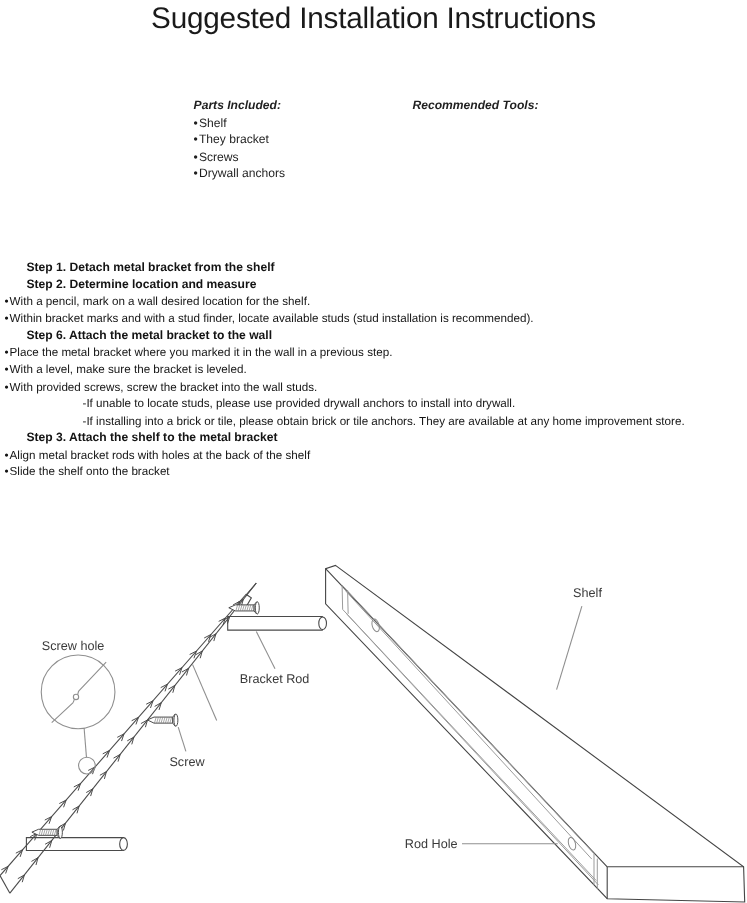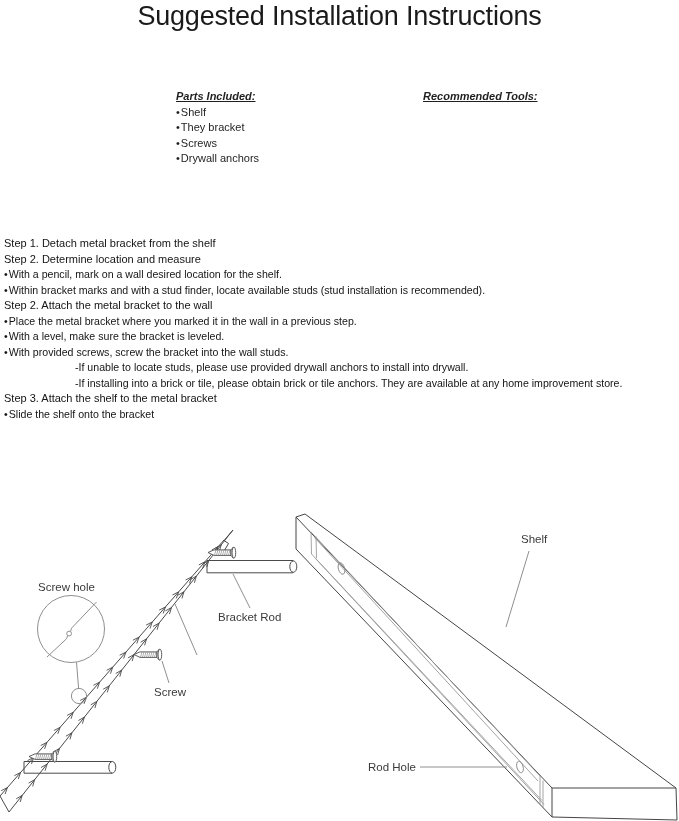--- a/index.html
+++ b/index.html
@@ -2,27 +2,27 @@
 <html><head>
 <meta charset="utf-8">
 <style>
   html,body{margin:0;padding:0;background:#fff;}
   .page{position:relative;width:679px;height:821px;background:#ffffff;overflow:hidden;
         font-family:"Liberation Sans",sans-serif;}
   .title{position:absolute;top:0;left:0;width:100%;text-align:center;
          font-size:27px;line-height:32px;font-weight:400;color:#1a1a1a;letter-spacing:-0.2px;}
   .col{position:absolute;font-size:11px;line-height:15.6px;color:#1f1f1f;}
   .col-parts{left:176px;top:89px;}
-  .col-tools{left:375px;top:89px;margin-left:48px;}
-  .col-head{font-weight:bold;font-style:italic;font-size:11px;text-decoration:underline;}
+  .col-tools{left:375px;top:89px;}
+  .col-head{font-weight:bold;font-style:italic;font-size:11px;}
   ul.col-list{margin:0;padding:0;list-style:none;}
   .col-list li::before{content:"\2022";margin-right:1px;}
   .steps{position:absolute;left:4px;top:236px;width:675px;font-size:10.6px;
          line-height:15.5px;color:#141414;white-space:nowrap;}
-  .step-header{font-weight:400;font-size:11px;}
+  .step-header{font-weight:700;font-size:11px;margin-left:20px;}
   .step-bullet::before{content:"\2022";margin-right:1px;}
   .step-sub{padding-left:71px;}
   svg.diagram{position:absolute;left:0;top:0;width:679px;height:821px;}
   svg text{font-family:"Liberation Sans",sans-serif;}
 </style>
 </head>
 <body>
 
 <div class="page">
 
@@ -40,27 +40,28 @@
 
   <div class="col col-tools">
     <div class="col-head">Recommended Tools:</div>
   </div>
 
   <div class="steps" id="steps-block">
       <div class="step-line step-header">Step 1. Detach metal bracket from the shelf</div>
       <div class="step-line step-header">Step 2. Determine location and measure</div>
       <div class="step-line step-bullet">With a pencil, mark on a wall desired location for the shelf.</div>
       <div class="step-line step-bullet">Within bracket marks and with a stud finder, locate available studs (stud installation is recommended).</div>
-      <div class="step-line step-header">Step 2. Attach the metal bracket to the wall</div>
+      <div class="step-line step-header">Step 6. Attach the metal bracket to the wall</div>
       <div class="step-line step-bullet">Place the metal bracket where you marked it in the wall in a previous step.</div>
       <div class="step-line step-bullet">With a level, make sure the bracket is leveled.</div>
       <div class="step-line step-bullet">With provided screws, screw the bracket into the wall studs.</div>
       <div class="step-line step-sub">-If unable to locate studs, please use provided drywall anchors to install into drywall.</div>
       <div class="step-line step-sub">-If installing into a brick or tile, please obtain brick or tile anchors. They are available at any home improvement store.</div>
       <div class="step-line step-header">Step 3. Attach the shelf to the metal bracket</div>
+      <div class="step-line step-bullet">Align metal bracket rods with holes at the back of the shelf</div>
       <div class="step-line step-bullet">Slide the shelf onto the bracket</div>
     </div>
 
   <svg class="diagram" viewBox="0 0 679 821">
     <defs>
       <g id="screw-shape">
         <path d="M0,0 L6,-2.6 H23 V2.9 H6 Z" fill="#ffffff" stroke="#4a4a4a" stroke-width="0.9"></path>
         <path d="M8,-2.6 L6.4,2.9 M10,-2.6 L8.4,2.9 M12,-2.6 L10.4,2.9 M14,-2.6 L12.4,2.9 M16,-2.6 L14.4,2.9 M18,-2.6 L16.4,2.9 M20,-2.6 L18.4,2.9 M22,-2.6 L20.4,2.9" fill="none" stroke="#7a7a7a" stroke-width="0.6"></path>
         <path d="M23,-2.6 L25.3,-5.4 L25.3,5.7 L23,2.9 Z" fill="#ffffff" stroke="#4a4a4a" stroke-width="0.9"></path>
         <ellipse cx="25.9" cy="0.15" rx="1.8" ry="5.55" fill="#ffffff" stroke="#4a4a4a" stroke-width="0.9"></ellipse>

